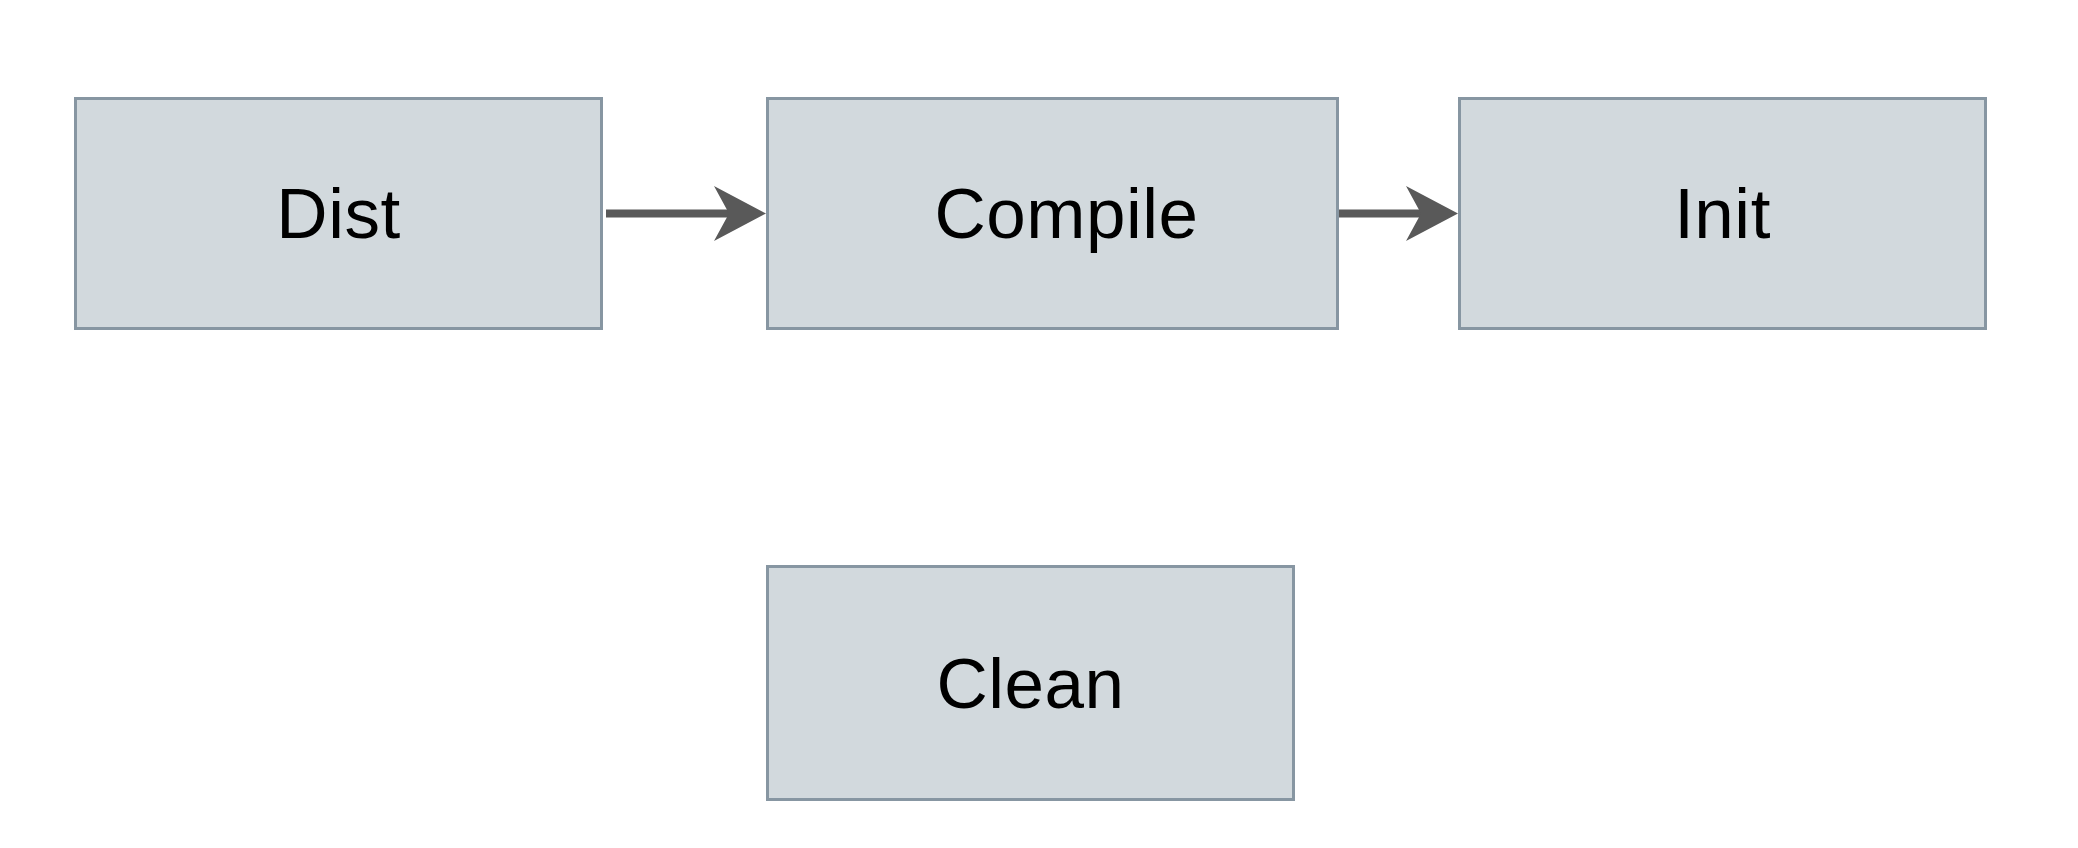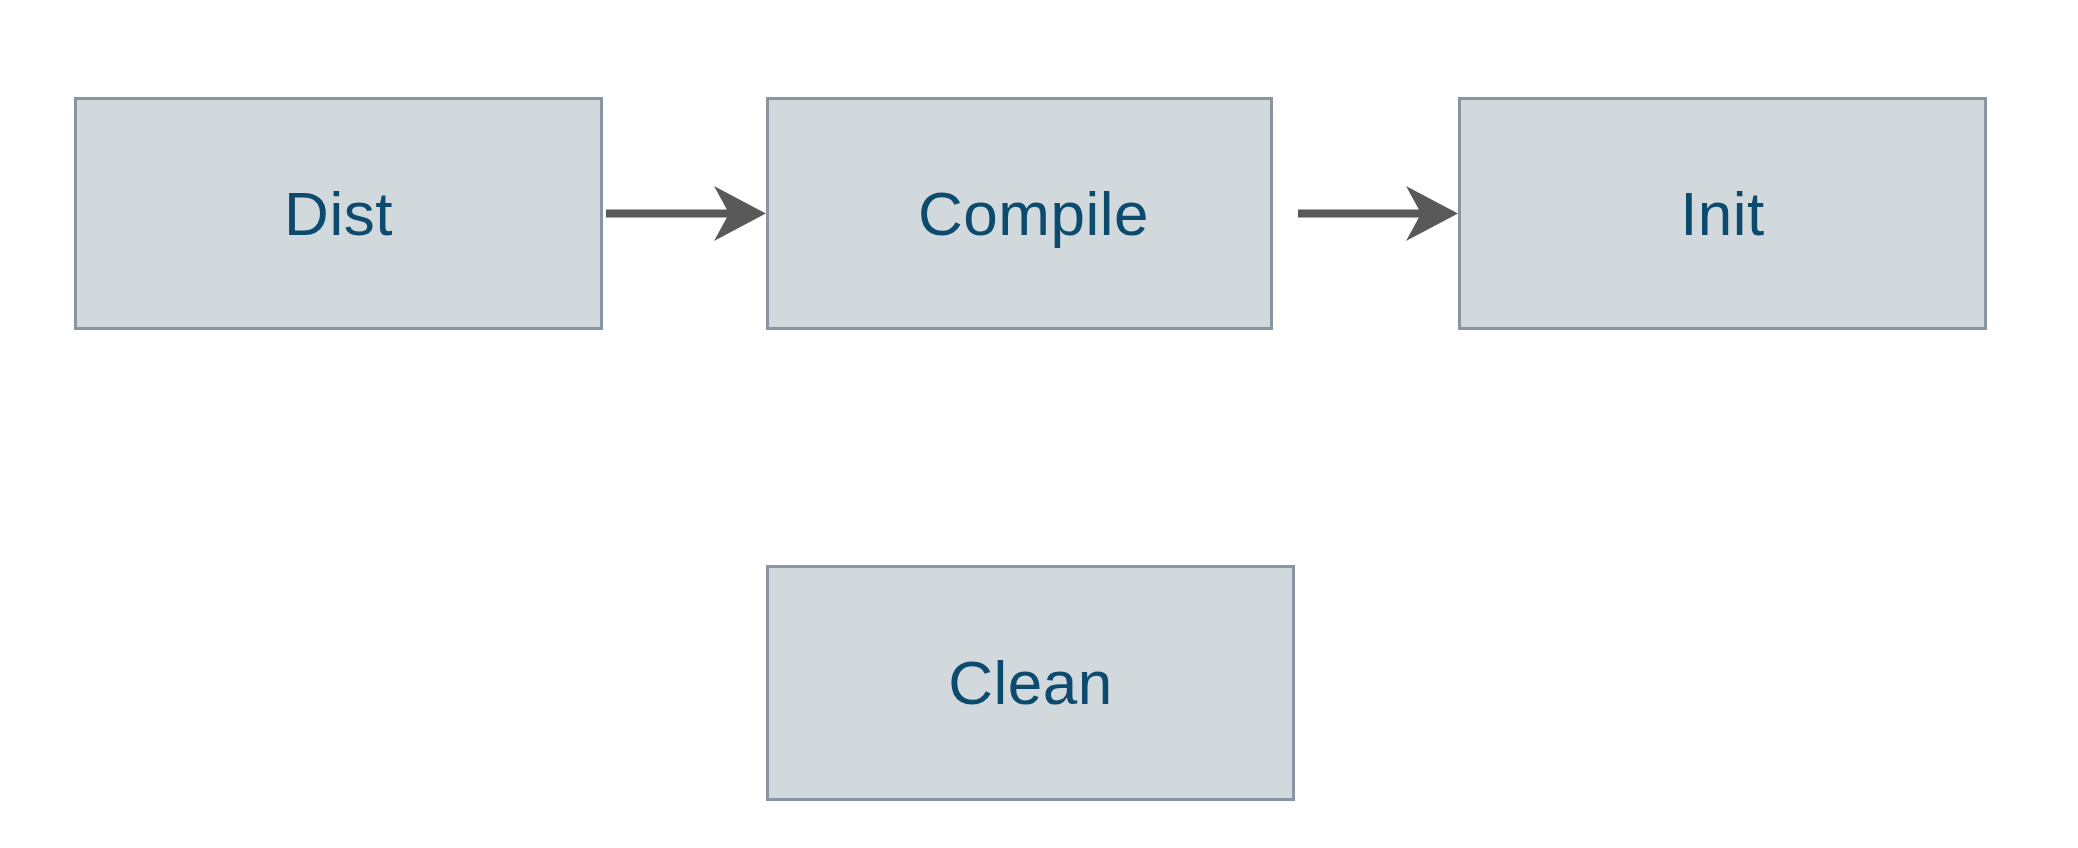--- a/index.html
+++ b/index.html
@@ -18,29 +18,29 @@
   .node {
     position: absolute;
     box-sizing: border-box;
     background: #d2d9dd;
     border: 3px solid #8796a2;
     display: flex;
     align-items: center;
     justify-content: center;
   }
   .node-label {
-    font-size: 62px;
+    font-size: 71px;
     font-weight: 400;
-    color: #0c4a6e;
+    color: #000000;
     letter-spacing: 0.5px;
     user-select: none;
     line-height: 1;
   }
   #node-dist    { left: 74px;   top: 97px;  width: 529px; height: 233px; }
-  #node-compile { left: 766px;  top: 97px;  width: 507px; height: 233px; padding-left: 28px; }
+  #node-compile { left: 766px;  top: 97px;  width: 573px; height: 233px; padding-left: 28px; }
   #node-init    { left: 1458px; top: 97px;  width: 529px; height: 233px; }
   #node-clean   { left: 766px;  top: 517px; width: 529px; height: 236px; margin-top: 48px; }
   #edges-layer {
     position: absolute;
     left: 0; top: 0;
     width: 2078px;
     height: 848px;
   }
   .edge-line {
     stroke: #595959;

